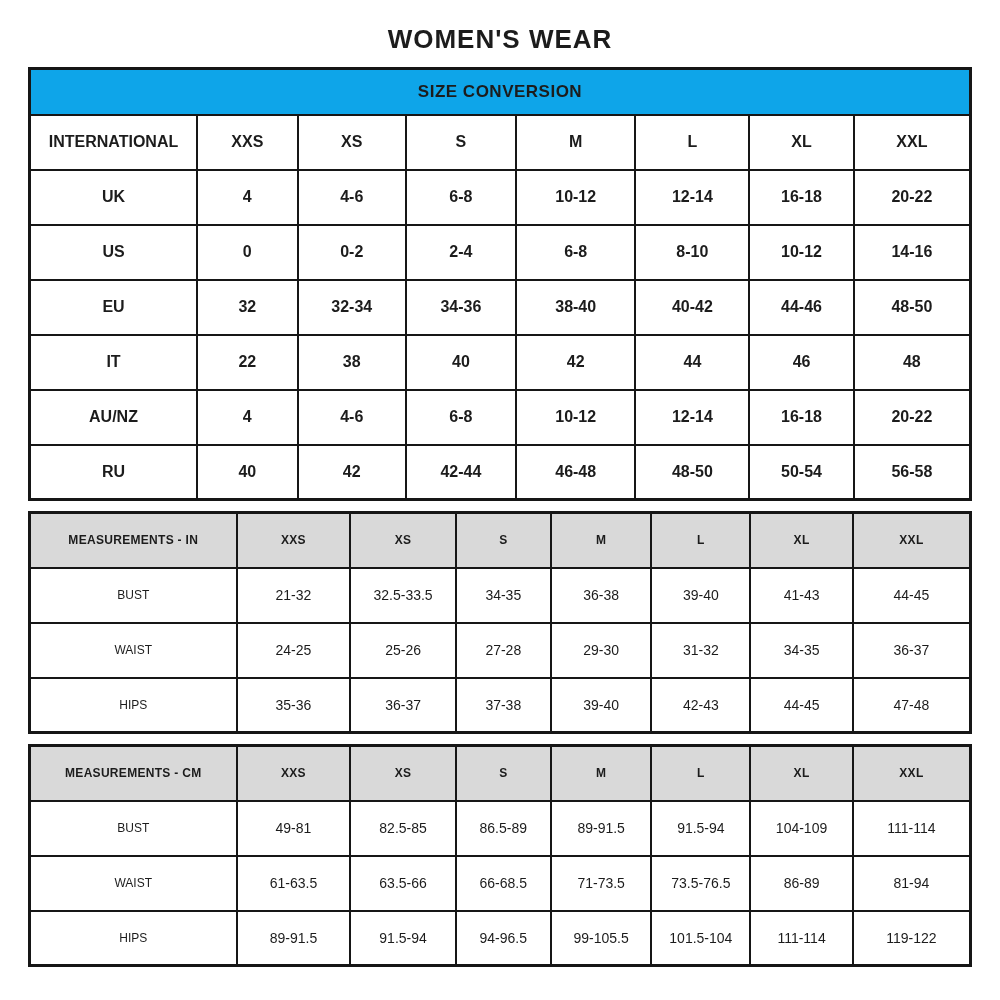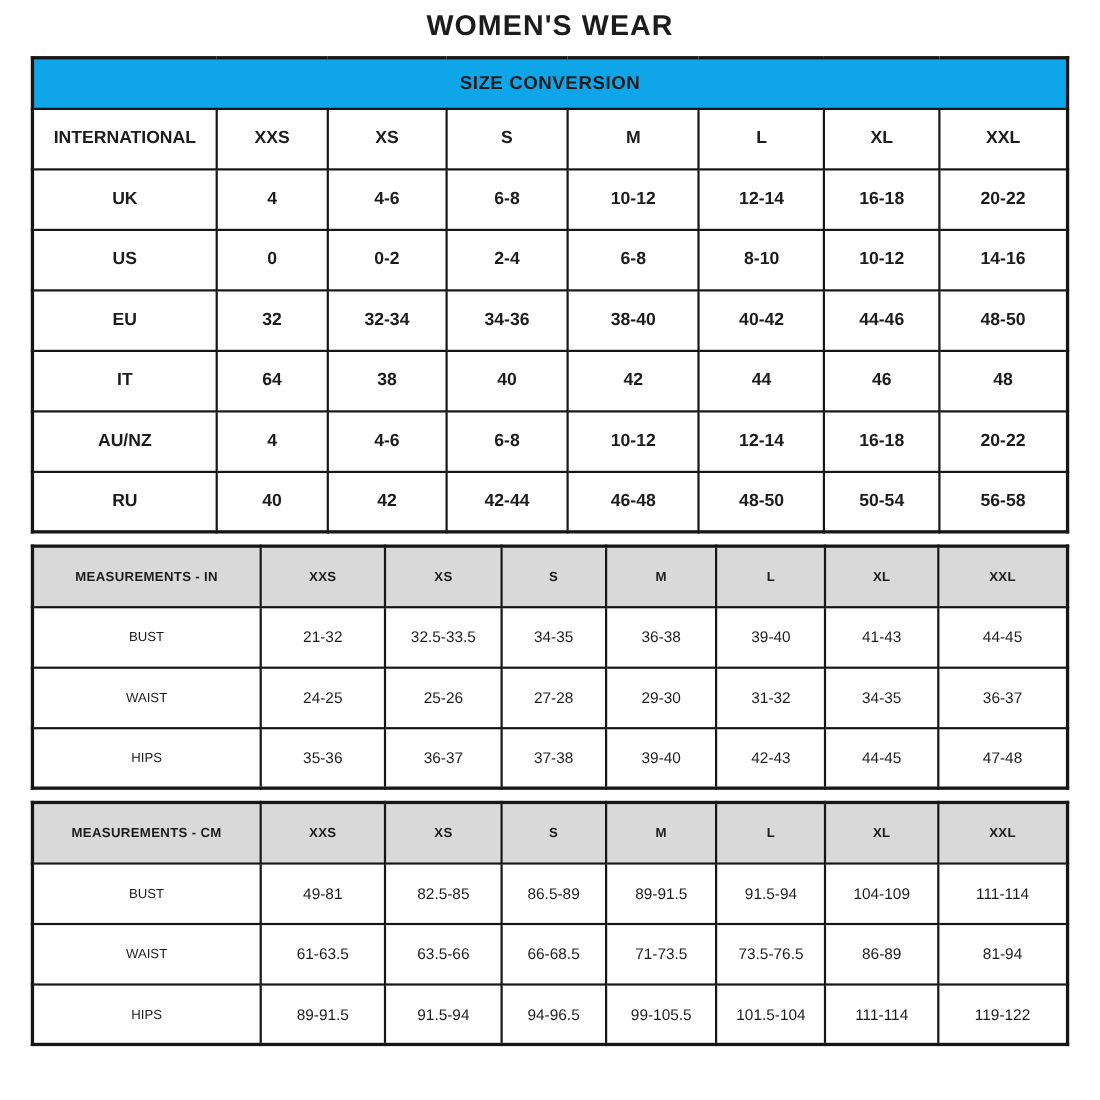--- a/index.html
+++ b/index.html
@@ -3,21 +3,21 @@
 <meta charset="utf-8">
 <style>
   * { box-sizing: border-box; }
   html, body {
     margin: 0; padding: 0;
     width: 1000px; height: 1000px;
     background: #ffffff;
     font-family: "Liberation Sans", sans-serif;
     color: #1c1c1c;
   }
-  .page { padding: 4px 28px 0 28px; }
+  .page { padding: 20px 28px 0 28px; }
   .page-title {
     text-align: center;
     font-size: 26px;
     font-weight: bold;
     letter-spacing: 1px;
     margin: 4px 0 12px 0;
   }
   table {
     width: 944px;
     border-collapse: collapse;
@@ -110,21 +110,21 @@
         <td>32</td>
         <td>32-34</td>
         <td>34-36</td>
         <td>38-40</td>
         <td>40-42</td>
         <td>44-46</td>
         <td>48-50</td>
       </tr>
       <tr>
         <td class="row-label">IT</td>
-        <td>64</td>
+        <td>22</td>
         <td>38</td>
         <td>40</td>
         <td>42</td>
         <td>44</td>
         <td>46</td>
         <td>48</td>
       </tr>
       <tr>
         <td class="row-label">AU/NZ</td>
         <td>4</td>

